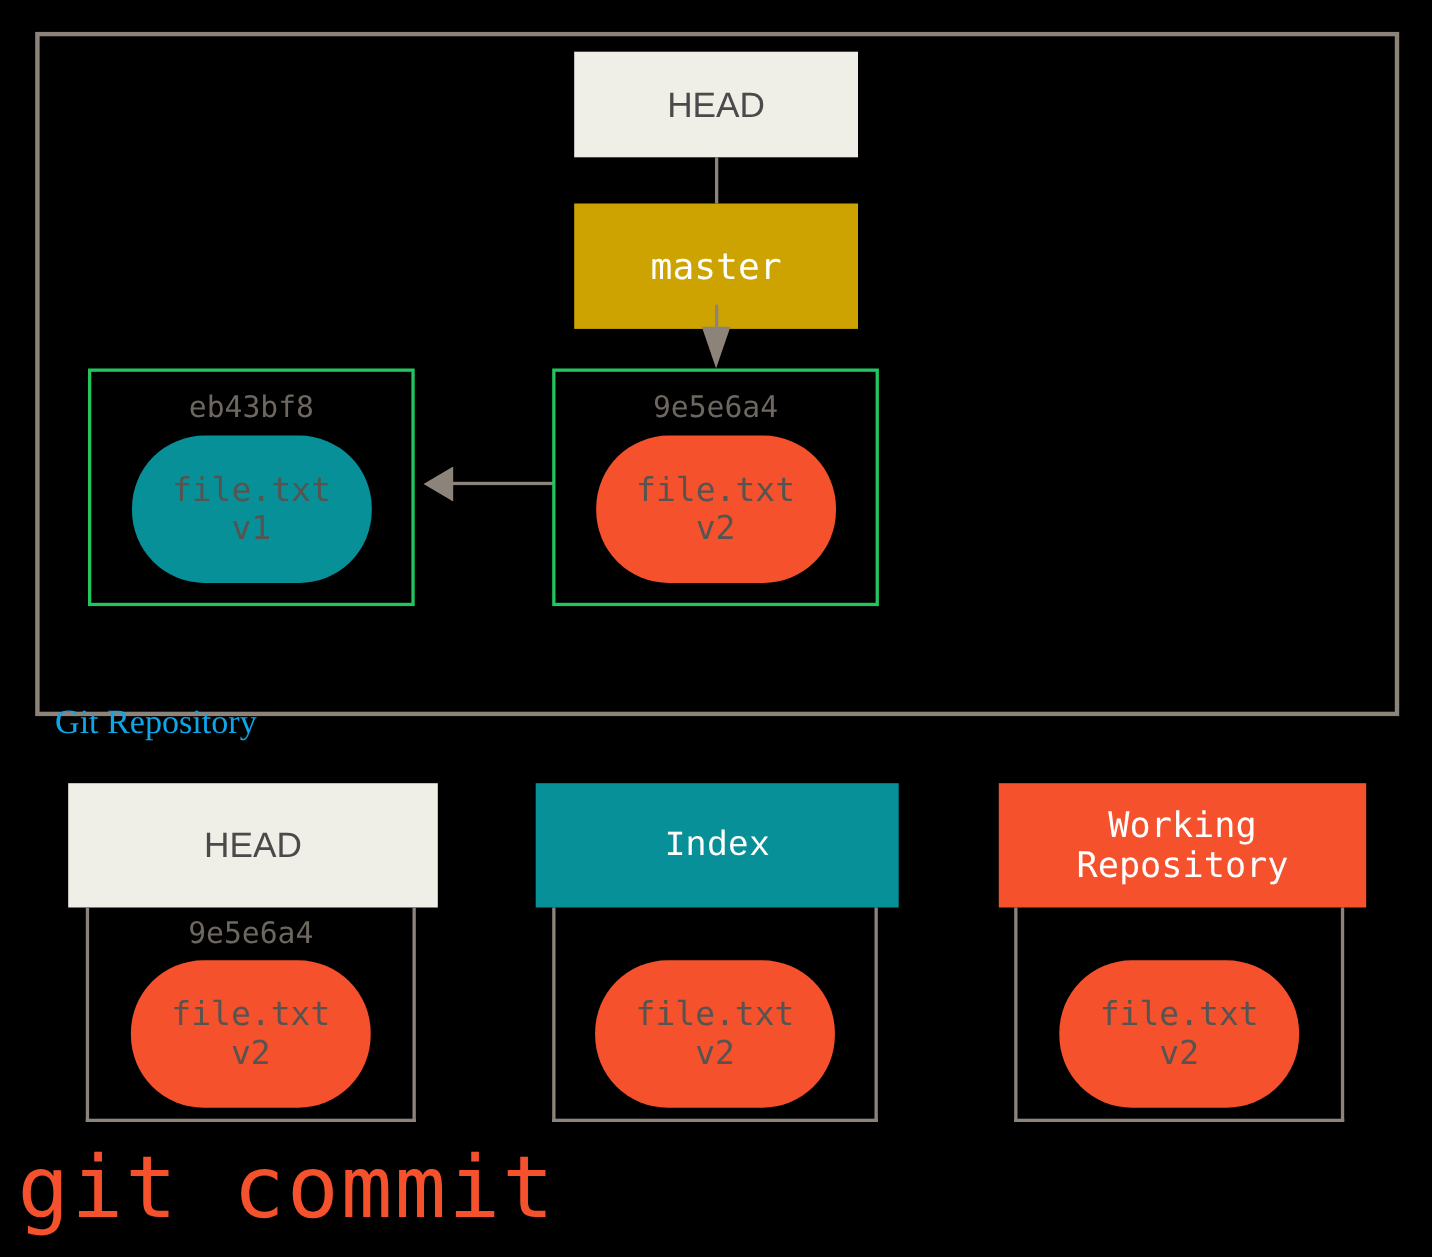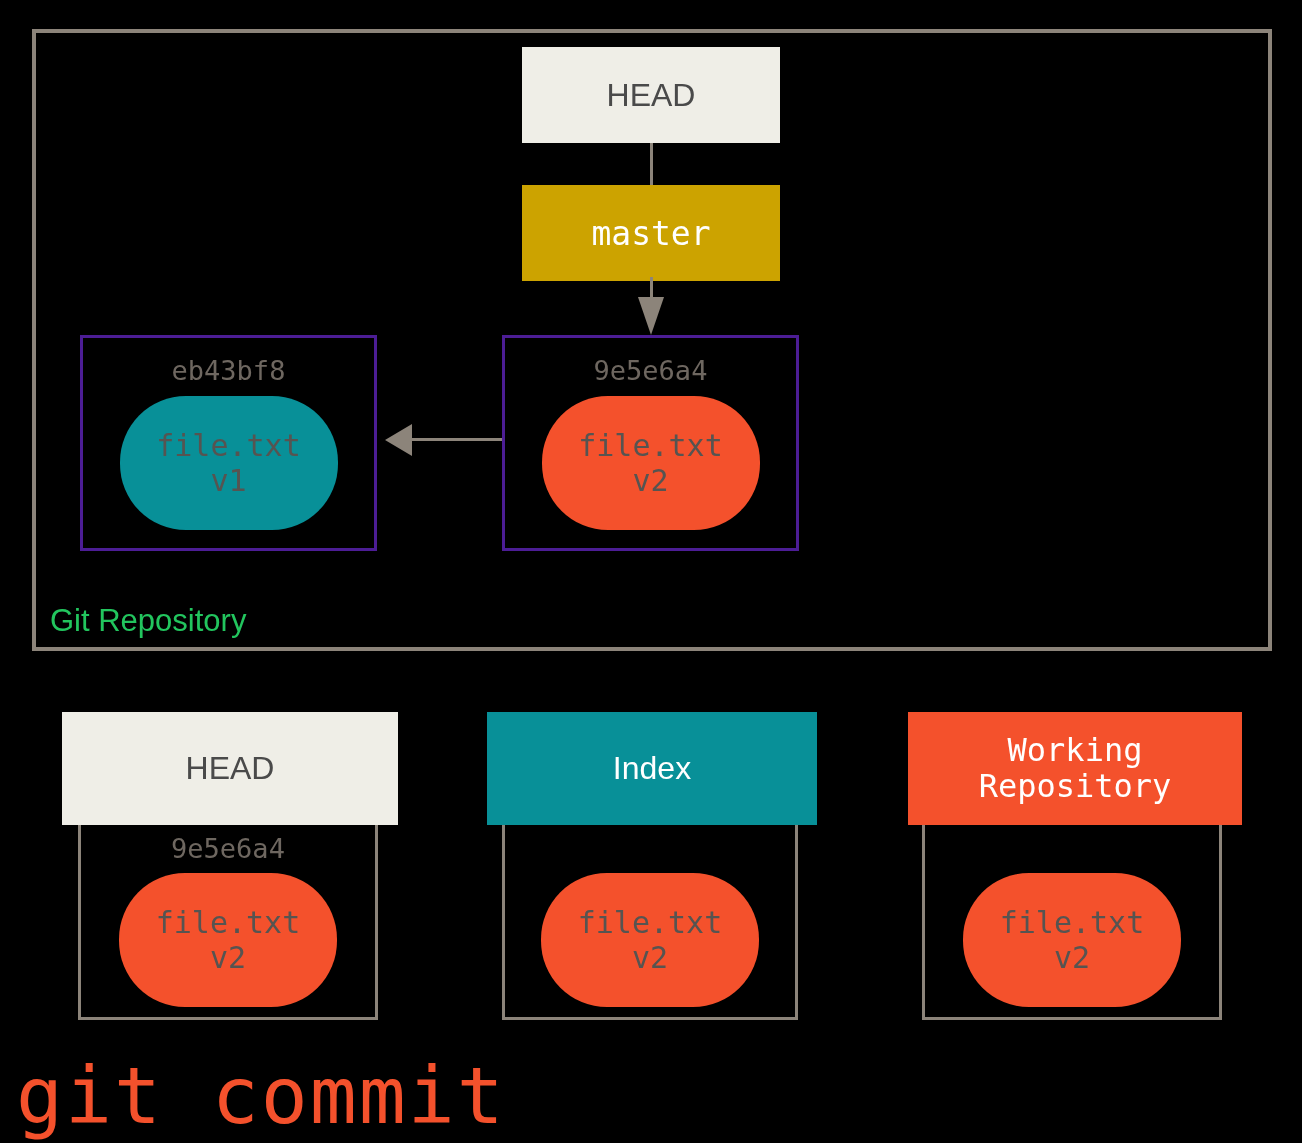--- a/index.html
+++ b/index.html
@@ -20,24 +20,24 @@
   .abs { position: absolute; box-sizing: border-box; }
 
   
   .repo-frame {
     left: 32px; top: 29px;
     width: 1240px; height: 622px;
     border: 4px solid #8c847a;
     background: transparent;
   }
   .repo-label {
-    left: 50px; top: 603px;
-    font-family: Liberation Sans, sans-serif;
+    left: 50px; top: 638px;
+    font-family: Liberation Serif, serif;
     font-size: 31px;
-    color: #22c55e;
+    color: #0ea5e9;
     letter-spacing: 0px;
     white-space: nowrap;
   }
 
   
   .head-top {
     left: 522px; top: 47px;
     width: 258px; height: 96px;
     background: #efeee7;
     display: flex;
@@ -46,21 +46,21 @@
   }
   .head-top-label {
     font-family: "Liberation Sans", sans-serif;
     font-size: 32px;
     color: #4a4a4a;
   }
 
   
   .master-box {
     left: 522px; top: 185px;
-    width: 258px; height: 96px;
+    width: 258px; height: 114px;
     background: #cca300;
     display: flex;
     align-items: center;
     justify-content: center;
   }
   .master-label {
     font-family: "DejaVu Sans Mono", monospace;
     font-size: 33px;
     color: #ffffff;
   }
@@ -93,21 +93,21 @@
   .arrow-left {
     left: 385px; top: 424px;
     width: 0; height: 0;
     border-top: 16px solid transparent;
     border-bottom: 16px solid transparent;
     border-right: 27px solid #8c847a;
   }
 
   
   .commit-box {
-    border: 3px solid #4c1d95;
+    border: 3px solid #22c55e;
     width: 297px; height: 216px;
     top: 335px;
   }
   .commit-box.left  { left: 80px; }
   .commit-box.right { left: 502px; }
   .commit-hash {
     position: absolute;
     left: 0; right: 0; top: 17px;
     text-align: center;
     font-family: "DejaVu Sans Mono", monospace;
@@ -147,21 +147,21 @@
   .area-header span {
     font-size: 32px;
   }
   .header-cream { background: #efeee7; }
   .header-cream span {
     font-family: "Liberation Sans", sans-serif;
     color: #4a4a4a;
   }
   .header-teal { background: #089098; }
   .header-teal span {
-    font-family: Liberation Sans, sans-serif;
+    font-family: Liberation Mono, monospace;
     color: #ffffff;
   }
   .header-orange { background: #f4512c; text-align: center; }
   .header-orange span {
     font-family: "DejaVu Sans Mono", monospace;
     color: #ffffff;
   }
 
   .area-body {
     border: 3px solid #8c847a;
@@ -196,21 +196,20 @@
   }
 
   
   .caption {
     left: 16px; top: 1035px;
     font-family: "DejaVu Sans Mono", monospace;
     font-size: 78px;
     color: #f4512c;
     letter-spacing: 2px;
     white-space: nowrap;
-    margin-top: 16px;
   }
 </style>
 </head>
 <body>
 
 <div id="stage">
 
   <div class="abs repo-frame"></div>
   <div class="abs repo-label">Git Repository</div>
 

